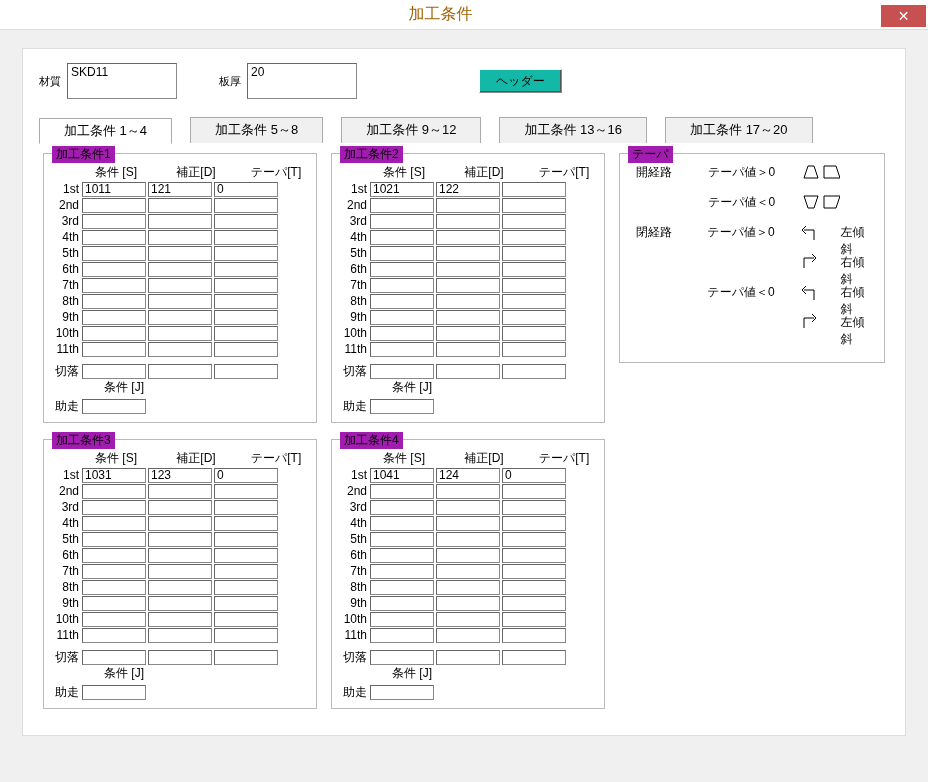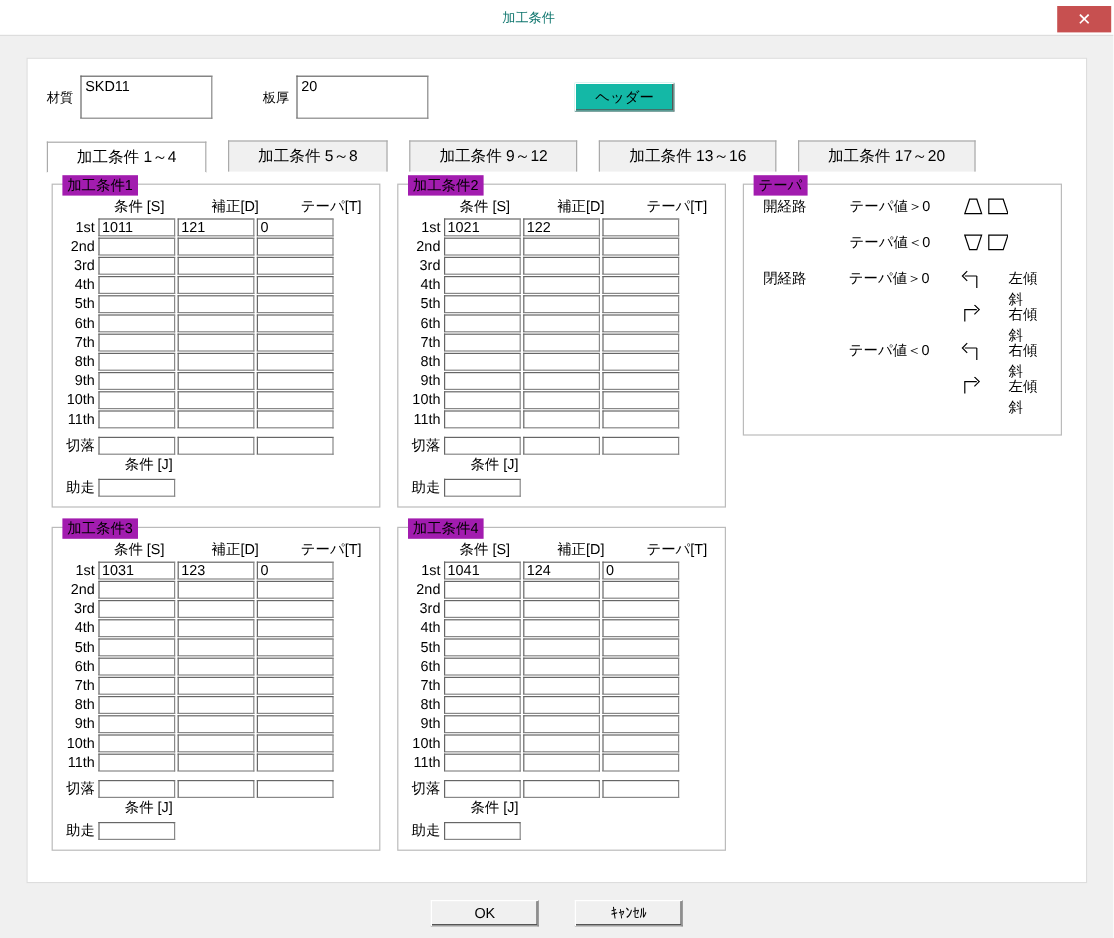--- a/index.html
+++ b/index.html
@@ -1,18 +1,18 @@
 <!DOCTYPE html>
 <html><head>
 <meta charset="utf-8">
 <style>
 *{box-sizing:border-box;margin:0;padding:0;font-family:"MS UI Gothic","Meiryo",sans-serif;font-size:12px}
 body{background:#fff;width:928px;height:782px;overflow:hidden}
 .titlebar{height:30px;background:#fff;border-bottom:1px solid #ddd;display:flex;align-items:center;position:relative}
-.titlebar-title{flex:1;text-align:center;font-size:11px;color:#0f766e}
+.titlebar-title{flex:1;text-align:center;font-size:16px;color:#a16207}
 .close-btn{width:45px;height:22px;background:#c75050;color:#fff;display:flex;align-items:center;justify-content:center;margin-right:2px;margin-top:2px;font-size:14px}
 .dialog-body{padding:18px 22px 10px 22px;background:#f0f0f0;height:752px;position:relative}
 .inner-panel{background:#fff;border:1px solid #ddd;padding:14px 16px 50px 16px;height:688px;position:relative}
 .top-row{display:flex;align-items:center;gap:6px;margin-bottom:18px}
 .label{font-size:11px}
 .sunken-field{border:1px solid #888;border-top-color:#666;border-left-color:#666;height:36px;background:#fff;padding:1px 3px;font-size:12px}
 .header-btn{height:24px;padding:2px 16px;background:#14b8a6;border:1px solid #888;border-top-color:#fff;border-left-color:#fff;box-shadow:inset -1px -1px 0 #555}
 .tabs{display:flex;margin-bottom:6px}
 .tab{padding:3px 24px;border:1px solid #aaa;border-bottom:none;background:#f0f0f0;margin-right:18px;font-size:13px}
 .tab.active{background:#fff;border-bottom:1px solid #fff;position:relative;top:1px}
@@ -458,17 +458,13 @@
                   <path d="M4 14 L4 4 L14 4 M12 0 L16 4 L12 8" fill="none" stroke="#000"></path>
                 </svg></span>
     <span>左傾斜</span>
   </div>
           </div>
       </div>
     </div>
 
   </div>
 
-  <div class="btn-row">
-    <button class="dlg-btn">OK</button>
-    <button class="dlg-btn">ｷｬﾝｾﾙ</button>
-  </div>
 </div>
 
 </body></html>

